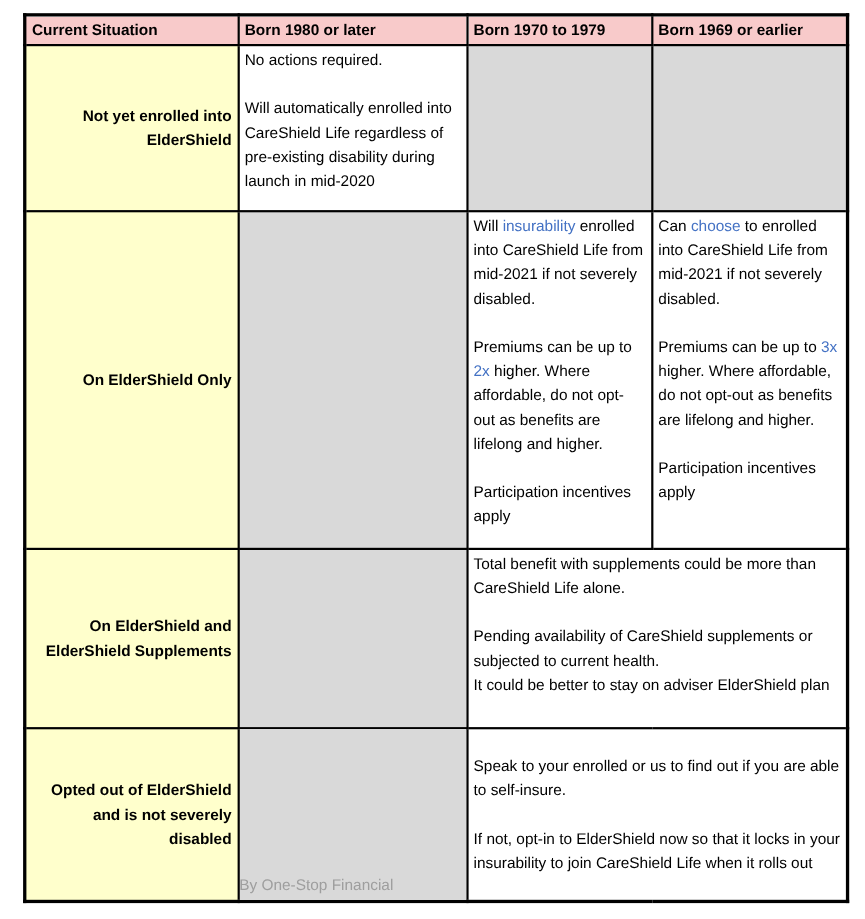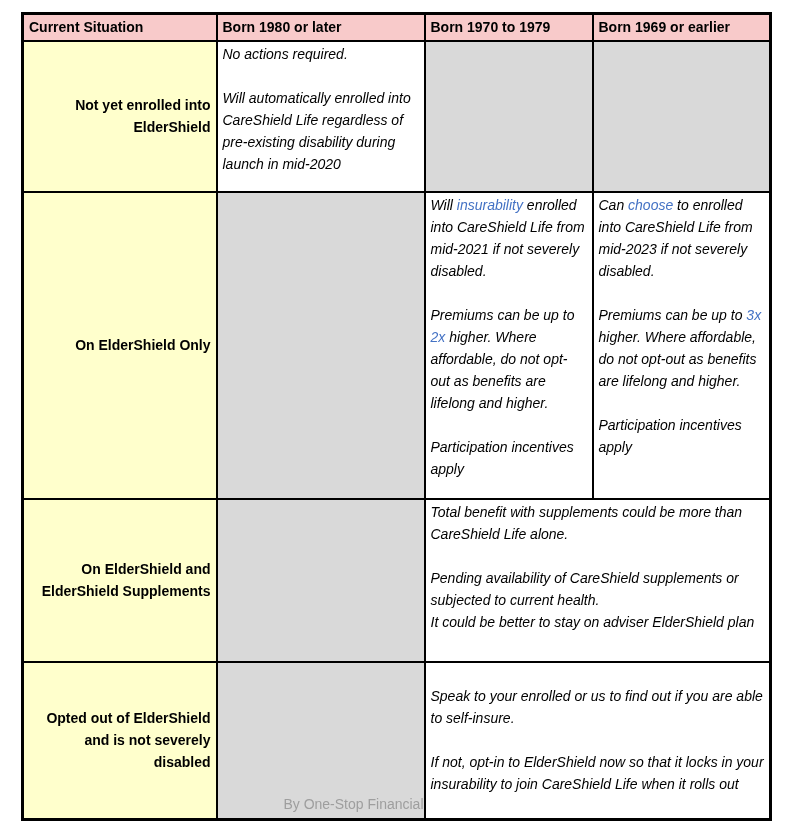--- a/index.html
+++ b/index.html
@@ -58,32 +58,32 @@
   }
   td.empty {
     background: var(--empty-bg);
   }
   td.content {
     background: #FFFFFF;
     vertical-align: top;
     padding-top: 2px;
   }
   td.content.vmid { vertical-align: middle; }
-  .para { min-height: 22px; font-style: italic; }
+  .para { min-height: 22px; }
   .hl { color: var(--hl); }
   td.creditcell {
     position: relative;
     background: var(--empty-bg);
   }
   .credit {
     position: absolute;
     left: 0;
     right: 0;
     bottom: 3px;
-    text-align: right;
+    text-align: left;
     color: var(--credit);
     font-size: 14px;
   }
 </style>
 </head>
 <body>
 
 <div class="page">
   <table class="cmp">
     <colgroup>
@@ -115,21 +115,21 @@
       <th class="rowlabel">On ElderShield Only</th>
       <td class="empty"></td>
       <td class="content">
             <div class="para"><span>Will </span><span class="hl">insurability</span><span> enrolled into CareShield Life from mid-2021 if not severely disabled.</span></div>
             <div class="para">&nbsp;</div>
             <div class="para"><span>Premiums can be up to </span><span class="hl">2x</span><span> higher. Where affordable, do not opt-out as benefits are lifelong and higher.</span></div>
             <div class="para">&nbsp;</div>
             <div class="para"><span>Participation incentives apply</span></div>
           </td>
       <td class="content">
-            <div class="para"><span>Can </span><span class="hl">choose</span><span> to enrolled into CareShield Life from mid-2023 if not severely disabled.</span></div>
+            <div class="para"><span>Can </span><span class="hl">choose</span><span> to enrolled into CareShield Life from mid-2021 if not severely disabled.</span></div>
             <div class="para">&nbsp;</div>
             <div class="para"><span>Premiums can be up to </span><span class="hl">3x</span><span> higher. Where affordable, do not opt-out as benefits are lifelong and higher.</span></div>
             <div class="para">&nbsp;</div>
             <div class="para"><span>Participation incentives apply</span></div>
           </td>
     </tr>
 
     <tr style="height:163px">
       <th class="rowlabel">On ElderShield and ElderShield Supplements</th>
       <td class="empty"></td>

